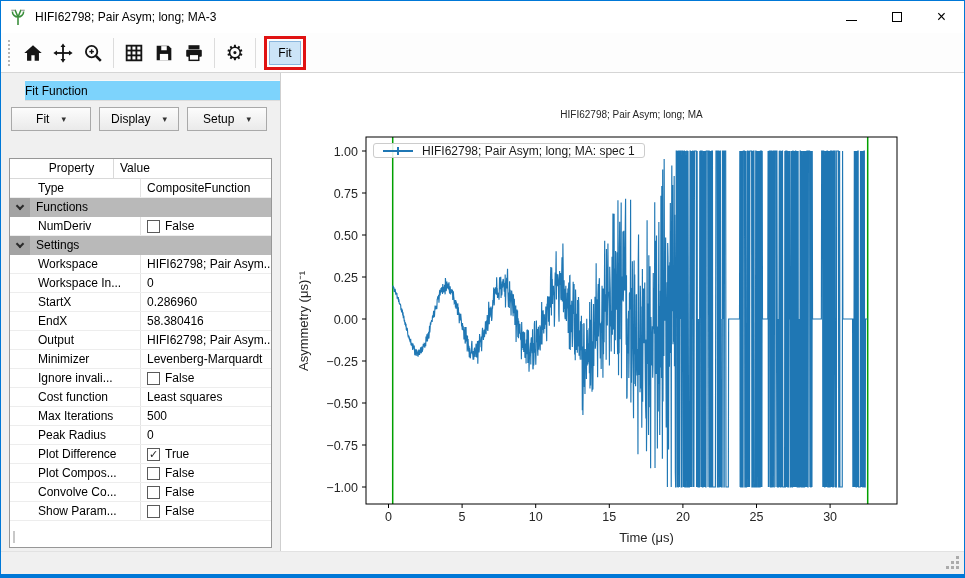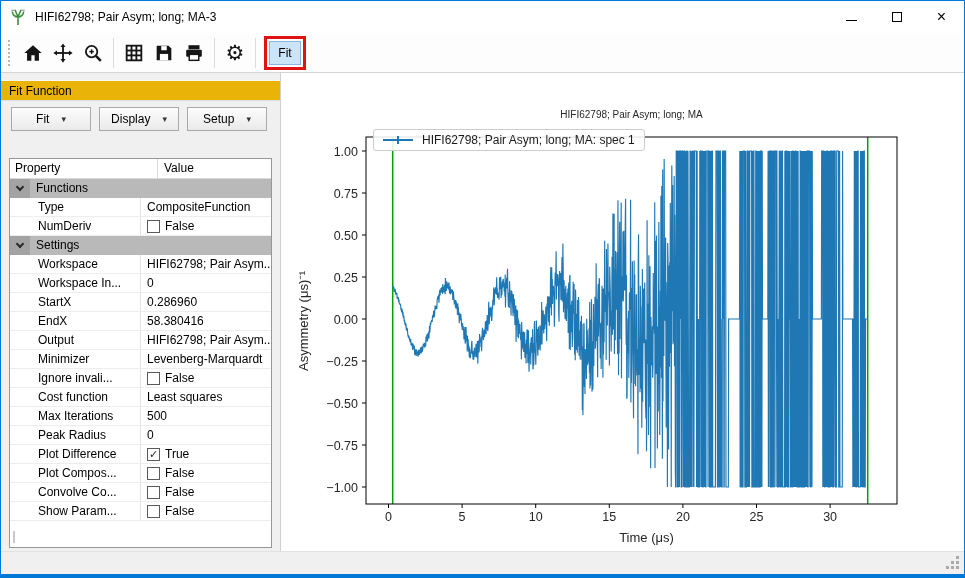--- a/index.html
+++ b/index.html
@@ -25,32 +25,32 @@
   .tb-btn svg{ display:block; }
   .tb-sep{ width:1px; height:30px; background:#dcdcdc; margin:0 5px; }
   .gear-glyph{ font-size:21px; line-height:30px; color:#151515; }
   .fit-wrap{ border:3px solid #e01212; padding:2px; margin-left:3px; }
   .fit-btn{ min-width:32px; height:24px; padding:0 7px; background:#cce4f7; border:1px solid #8ab6dd;
             font-size:12px; color:#000; display:flex; align-items:center; justify-content:center; }
   
   .main{ display:flex; height:478px; }
   .left-panel{ width:279px; background:#f0f0f0; position:relative; }
   .splitter{ width:1px; background:#cfcfcf; }
-  .panel-header{ margin-top:7px; height:21px; background:#eab308; border-top:1px solid #f8f8f8;
+  .panel-header{ margin-top:7px; height:21px; background:#7dd3fc; border-top:1px solid #f8f8f8;
                  border-bottom:1px solid #dddddd; font-size:12px; color:#000; display:flex;
-                 align-items:center; padding-left:8px; }
+                 align-items:center; padding-left:0;margin-left:24px; }
   .menu-row{ display:flex; gap:8px; margin:6px 0 0 10px; }
   .menu-btn{ width:80px; height:24px; background:linear-gradient(#fcfcfc,#eaeaea); border:1px solid #a9a9a9;
              font-size:12px; color:#000; display:flex; align-items:center; justify-content:center; gap:12px; }
   .menu-btn .caret{ font-size:9px; color:#333; }
   
   .prop-table{ position:absolute; left:8px; top:85px; width:263px; height:390px; background:#fff;
                border:1px solid #979797; overflow:hidden; font-size:12px; }
   .phead{ display:flex; height:20px; border-bottom:1px solid #d9d9d9; background:#fff; }
-  .phead .hname{ width:148px; padding-left:5px; line-height:19px; border-right:1px solid #d9d9d9; }
+  .phead .hname{ width:104px; padding-left:20px; line-height:19px; border-right:1px solid #d9d9d9;text-align:center; }
   .phead .hval{ flex:1; padding-left:6px; line-height:19px; }
   .prow{ display:flex; height:19px; align-items:stretch; }
   .prow.textrow, .prow.checkrow{ border-bottom:1px solid #ededed; }
   .indent{ width:20px; }
   .pname{ width:111px; padding-left:8px; line-height:18px; border-right:1px solid #e3e3e3;
           white-space:nowrap; overflow:hidden; }
   .pval{ flex:1; padding-left:6px; display:flex; align-items:center; gap:5px; white-space:nowrap; overflow:hidden; }
   .chevcell{ width:20px; background:#a3a3a3; display:flex; align-items:center; justify-content:center; }
   .chev{ width:6px; height:6px; border-left:2px solid #2b2b2b; border-bottom:2px solid #2b2b2b;
          transform:rotate(-45deg); margin-top:-3px; }
@@ -59,21 +59,21 @@
          line-height:11px; text-align:center; color:#222; flex:0 0 auto; }
   .panel-grip{ position:absolute; left:12px; bottom:8px; width:2px; height:12px; background:#c8c8c8; }
   
   .figure{ flex:1; background:#ffffff; position:relative; }
   .fig-title{ position:absolute; left:85px; width:531px; top:36px; text-align:center;
               font-size:10px; color:#262626; }
   .fig-xlabel{ position:absolute; left:100px; width:531px; top:457px; text-align:center;
                font-size:13px; color:#262626; }
   .fig-ylabel{ position:absolute; left:-78px; top:239px; width:200px; text-align:center;
                font-size:13px; color:#262626; transform:rotate(-90deg); }
-  .legend{ position:absolute; left:92px; top:56px; height:22px; padding:0 9px;
+  .legend{ position:absolute; left:92px; top:70px; height:15px; padding:0 9px;
            background:rgba(255,255,255,0.88); border:1px solid #cccccc; border-radius:3px;
            display:flex; align-items:center; gap:9px; font-size:12px; color:#1a1a1a; }
   .legend-sample{ position:relative; width:30px; height:8px; }
   .legend-sample .hline{ position:absolute; left:0; top:3px; width:30px; height:2px; background:#1f77b4; }
   .legend-sample .vtick{ position:absolute; left:14px; top:0; width:2px; height:8px; background:#1f77b4; }
   svg text{ font-family:"Liberation Sans", sans-serif; }
   
   .statusbar{ height:23px; background:#f0f0f0; border-top:1px solid #e2e2e2; position:relative; }
   .grip{ position:absolute; right:5px; bottom:5px; width:3px; height:3px; background:#ababab;
          box-shadow:-5px 0 #ababab, 0 -5px #ababab, -10px 0 #ababab, -5px -5px #ababab, 0 -10px #ababab; }
@@ -178,32 +178,32 @@
           <span>Setup</span>
             <span class="caret">▾</span>
         </div>
       </div>
       <div class="prop-table">
         <div class="phead">
           <span class="hname">Property</span>
           <span class="hval">Value</span>
         </div>
         <div id="prop-rows">
+            <div class="prow textrow">
+              <span class="indent"></span>
+              <span class="pname">Type</span>
+              <span class="pval">
+                <span class="vtext">CompositeFunction</span>
+              </span>
+            </div>
             <div class="prow grouprow">
               <span class="chevcell">
                 <i class="chev"></i>
               </span>
               <span class="glabel">Functions</span>
-            </div>
-            <div class="prow textrow">
-              <span class="indent"></span>
-              <span class="pname">Type</span>
-              <span class="pval">
-                <span class="vtext">CompositeFunction</span>
-              </span>
             </div>
             <div class="prow checkrow">
               <span class="indent"></span>
               <span class="pname">NumDeriv</span>
               <span class="pval">
                 <span class="cbox"></span>
                 <span class="vtext">False</span>
               </span>
             </div>
             <div class="prow grouprow">

